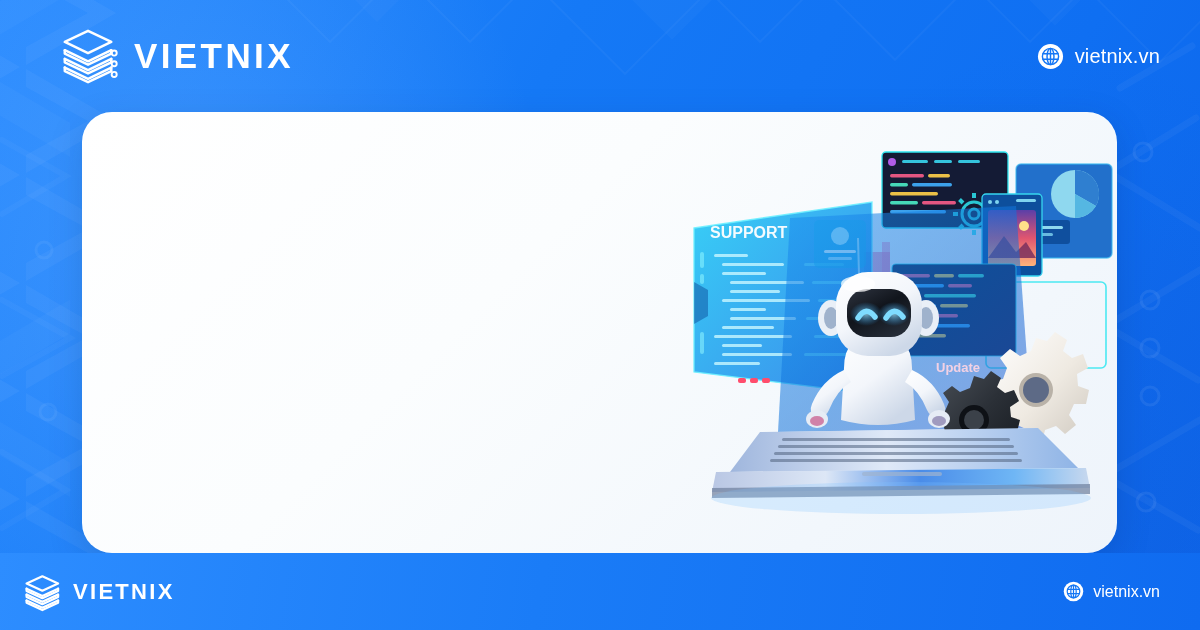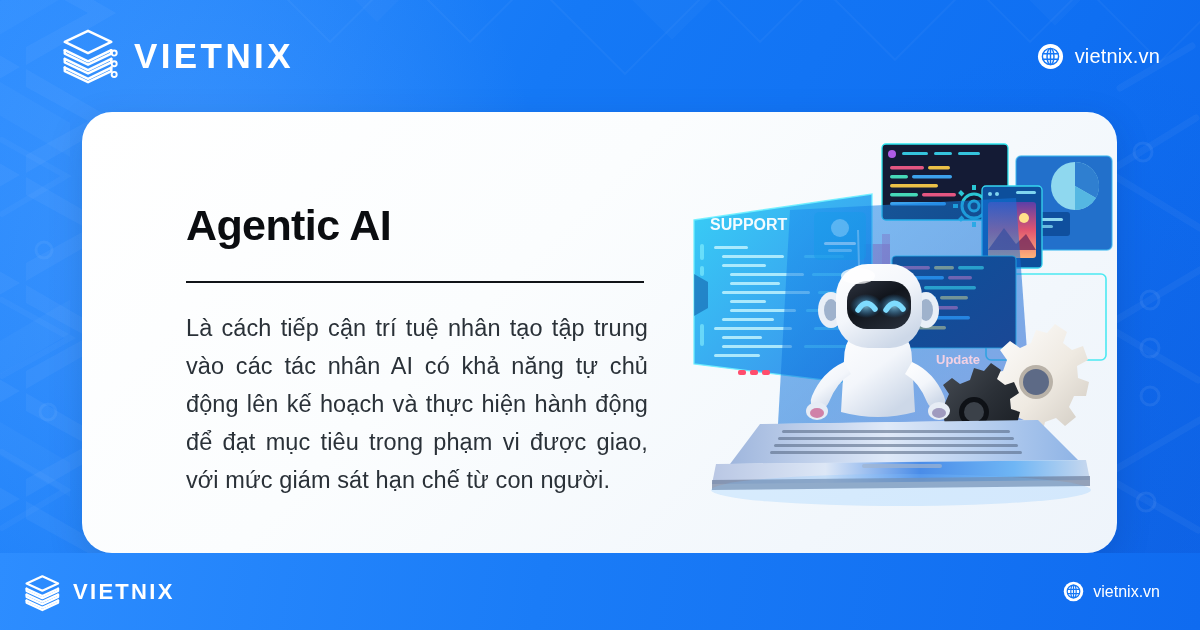--- a/index.html
+++ b/index.html
@@ -80,21 +80,21 @@
   .card-body {
     width:462px;
     font-size:23.5px; line-height:38px;
     color:#2a3138; text-align:justify;
     text-align-last:left;
     letter-spacing:.1px;
   }
 
   
   .art {
-    position:absolute; left:604px; top:12px;
+    position:absolute; left:604px; top:20px;
     width:432px; height:430px;
     z-index:1;
   }
   .art svg { display:block; width:100%; height:100%; }
 
   
   .footer {
     position:absolute; left:0; bottom:0; width:1200px; height:77px;
     background:linear-gradient(100deg,#2d8dff 0%,#1a7cf7 45%,#0f6bf0 100%);
     display:flex; align-items:center; justify-content:space-between;
@@ -219,25 +219,20 @@
         <circle cx="14" cy="14" r="8.4"></circle>
         <ellipse cx="14" cy="14" rx="3.6" ry="8.4"></ellipse>
         <path d="M5.7 11.2 H22.3 M5.7 16.8 H22.3 M14 5.6 V22.4"></path>
       </g>
     </svg>
     <span class="site-label">vietnix.vn</span>
   </div>
 </div>
 
 <div class="card">
-  <div class="card-left">
-    <h1 class="card-title">Agentic AI</h1>
-    <div class="card-rule"></div>
-    <p class="card-body">Là cách tiếp cận trí tuệ nhân tạo tập trung vào các tác nhân AI có khả năng tự chủ động lên kế hoạch và thực hiện hành động để đạt mục tiêu trong phạm vi được giao, với mức giám sát hạn chế từ con người.</p>
-  </div>
 
   <div class="art">
     <svg viewBox="0 0 432 430">
       <defs>
         <linearGradient id="scr" x1="0" y1="0" x2="1" y2="1">
           <stop offset="0" stop-color="#1d8ff0"></stop>
             <stop offset=".55" stop-color="#0f6fd8"></stop>
           <stop offset="1" stop-color="#2a5fd0"></stop>
         </linearGradient>
         <linearGradient id="holo" x1="0" y1="0" x2="1" y2="1">

